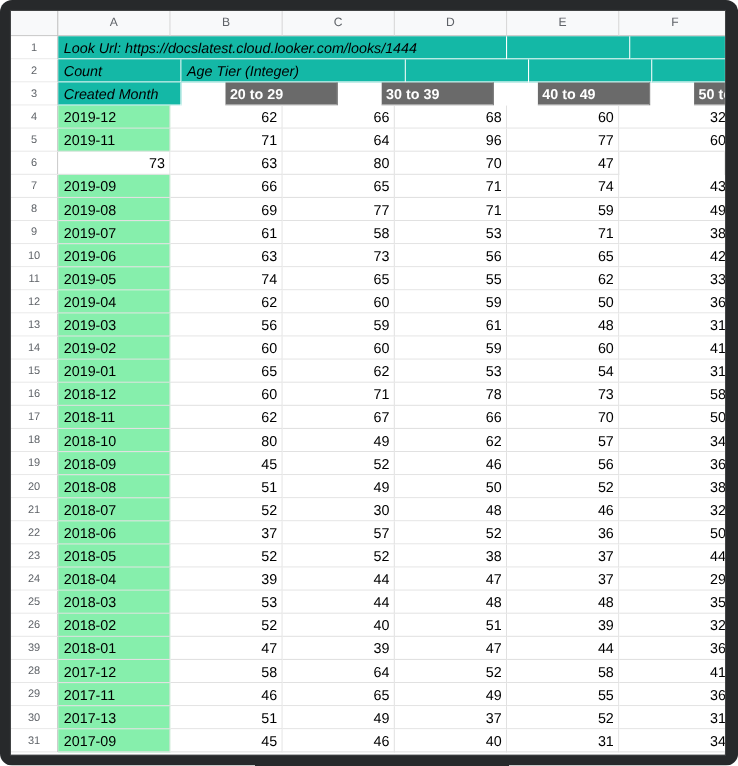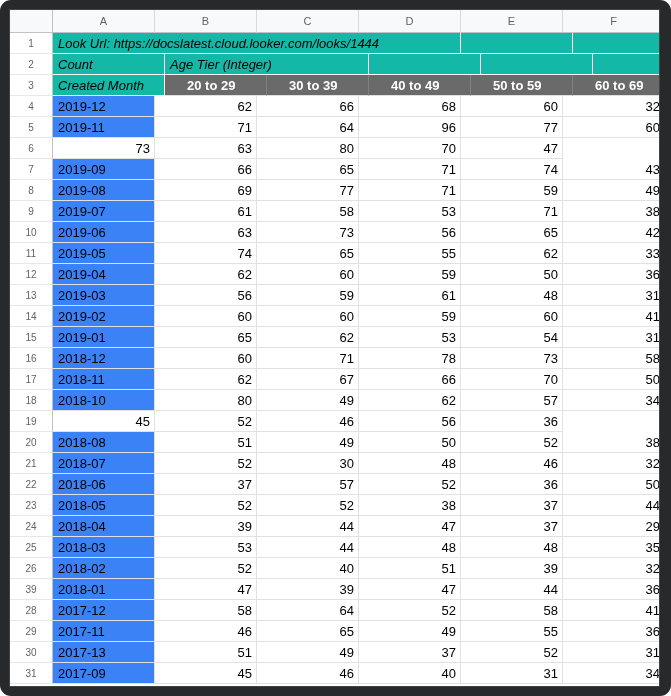--- a/index.html
+++ b/index.html
@@ -44,27 +44,28 @@
   
   .band {
     background:#14b8a6; border-bottom:1px solid #ffffff;
     font-style:italic; padding-left:5px; overflow:visible;
   }
   .band.sep { border-right:1px solid #ffffff; }
   .w1 { width:112px; } .w2 { width:204px; } .w4 { width:408px; }
   
   .bucket {
     width:102px; background:#6a6a6a; color:#ffffff; font-weight:bold;
-    padding-left:22px; border-right:1px solid #818181;
+    padding-left:4px; border-right:1px solid #818181;
     border-bottom:1px solid #e1e1e1;
+    margin-left:40px;
   }
   .bucket.last { border-right:none;text-align:center; }
   
   .month {
-    width:102px; background:#3b82f6; padding-left:5px;
+    width:102px; background:#86efac; padding-left:5px;
     border-right:1px solid #e1e1e1; border-bottom:1px solid #e1e1e1;
   }
   .num {
     width:102px; background:#ffffff; justify-content:flex-end;
     padding-right:4px; border-right:1px solid #e1e1e1;
     border-bottom:1px solid #e1e1e1;
   }
 </style>
 </head>
 <body>
@@ -253,20 +254,21 @@
     <div class="cell month">2018-10</div>
     <div class="cell num">80</div>
     <div class="cell num">49</div>
     <div class="cell num">62</div>
     <div class="cell num">57</div>
     <div class="cell num">34</div>
   </div>
 
   <div class="row">
     <div class="rownum">19</div>
+    <div class="cell month">2018-09</div>
     <div class="cell num">45</div>
     <div class="cell num">52</div>
     <div class="cell num">46</div>
     <div class="cell num">56</div>
     <div class="cell num">36</div>
   </div>
 
   <div class="row">
     <div class="rownum">20</div>
     <div class="cell month">2018-08</div>

